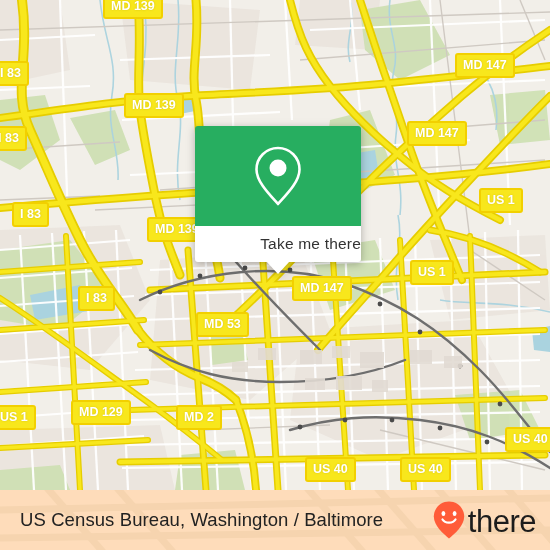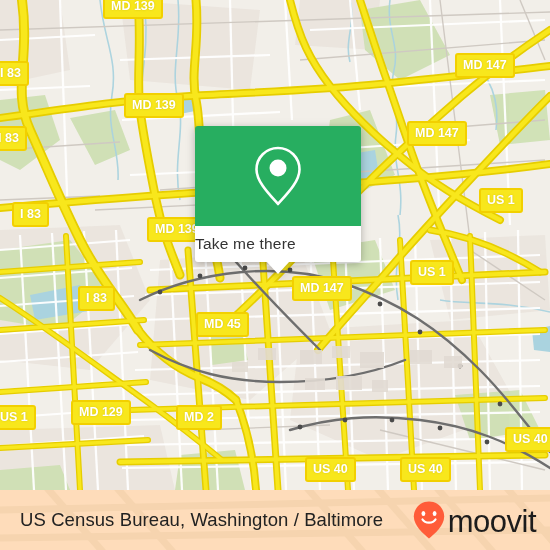--- a/index.html
+++ b/index.html
@@ -49,21 +49,21 @@
     filter:drop-shadow(0 2px 4px rgba(0,0,0,.28));
   }
   #card-green{
     position:absolute;left:0;top:0;width:166px;height:100px;
     background:#27ae60;border-radius:3px 3px 0 0;
     display:flex;align-items:center;justify-content:center;
   }
   #card-white{
     position:absolute;left:0;top:100px;width:166px;height:36px;
     background:#ffffff;border-radius:0 0 3px 3px;
-    display:flex;align-items:center;justify-content:flex-start;
+    display:flex;align-items:center;justify-content:flex-end;
   }
   #card-label{font-size:15.5px;color:#333333;letter-spacing:.2px;}
   #card-tail{
     position:absolute;left:71px;top:135px;width:0;height:0;
     border-left:12px solid transparent;
     border-right:12px solid transparent;
     border-top:13px solid #ffffff;
   }
   .pin-svg{display:block;}
 
@@ -335,21 +335,21 @@
     <div class="shield" style="left:124px;top:93px;">MD 139</div>
     <div class="shield" style="left:407px;top:121px;">MD 147</div>
     <div class="shield" style="left:-8px;top:61px;">I 83</div>
     <div class="shield" style="left:-10px;top:126px;">I 83</div>
     <div class="shield" style="left:12px;top:202px;">I 83</div>
     <div class="shield" style="left:147px;top:217px;">MD 139</div>
     <div class="shield" style="left:479px;top:188px;">US 1</div>
     <div class="shield" style="left:410px;top:260px;">US 1</div>
     <div class="shield" style="left:292px;top:276px;">MD 147</div>
     <div class="shield" style="left:78px;top:286px;">I 83</div>
-    <div class="shield" style="left:196px;top:312px;">MD 45</div>
+    <div class="shield" style="left:196px;top:312px;">MD 53</div>
     <div class="shield" style="left:-8px;top:405px;">US 1</div>
     <div class="shield" style="left:71px;top:400px;">MD 129</div>
     <div class="shield" style="left:176px;top:405px;">MD 2</div>
     <div class="shield" style="left:305px;top:457px;">US 40</div>
     <div class="shield" style="left:400px;top:457px;">US 40</div>
     <div class="shield" style="left:505px;top:427px;">US 40</div>
 
   </div>
 
   <div id="card">
@@ -382,17 +382,17 @@
     <div id="footer-title">
       <span>US Census Bureau, Washington / Baltimore</span>
     </div>
     <div id="brand">
       <svg width="34" height="40" viewBox="0 0 34 40">
         <path d="M17 1.5 C8.6 1.5 1.8 8.2 1.8 16.6 C1.8 26 12 34.5 17 38.5 C22 34.5 32.2 26 32.2 16.6 C32.2 8.2 25.4 1.5 17 1.5 Z" fill="#ff5c39"></path>
         <ellipse cx="11.4" cy="13.4" rx="1.9" ry="2.5" fill="#ffffff"></ellipse>
         <ellipse cx="22.6" cy="13.4" rx="1.9" ry="2.5" fill="#ffffff"></ellipse>
         <path d="M10.5 19.5 C13 23.6 21 23.6 23.5 19.5" fill="none" stroke="#ffffff" stroke-width="2.2" stroke-linecap="round"></path>
       </svg>
-      <span id="brand-word">moovit</span>
+      <span id="brand-word">there</span>
     </div>
   </div>
 
 </div>
 
 </body></html>

